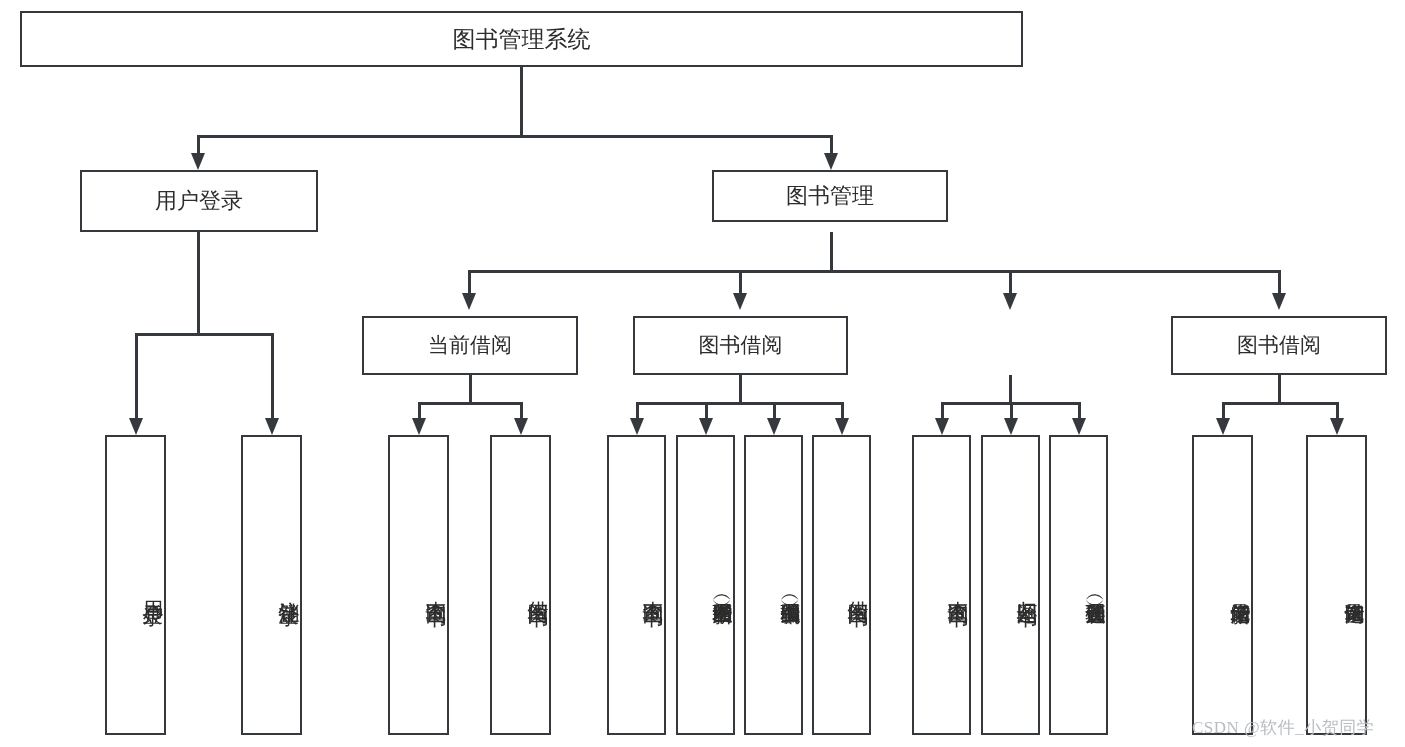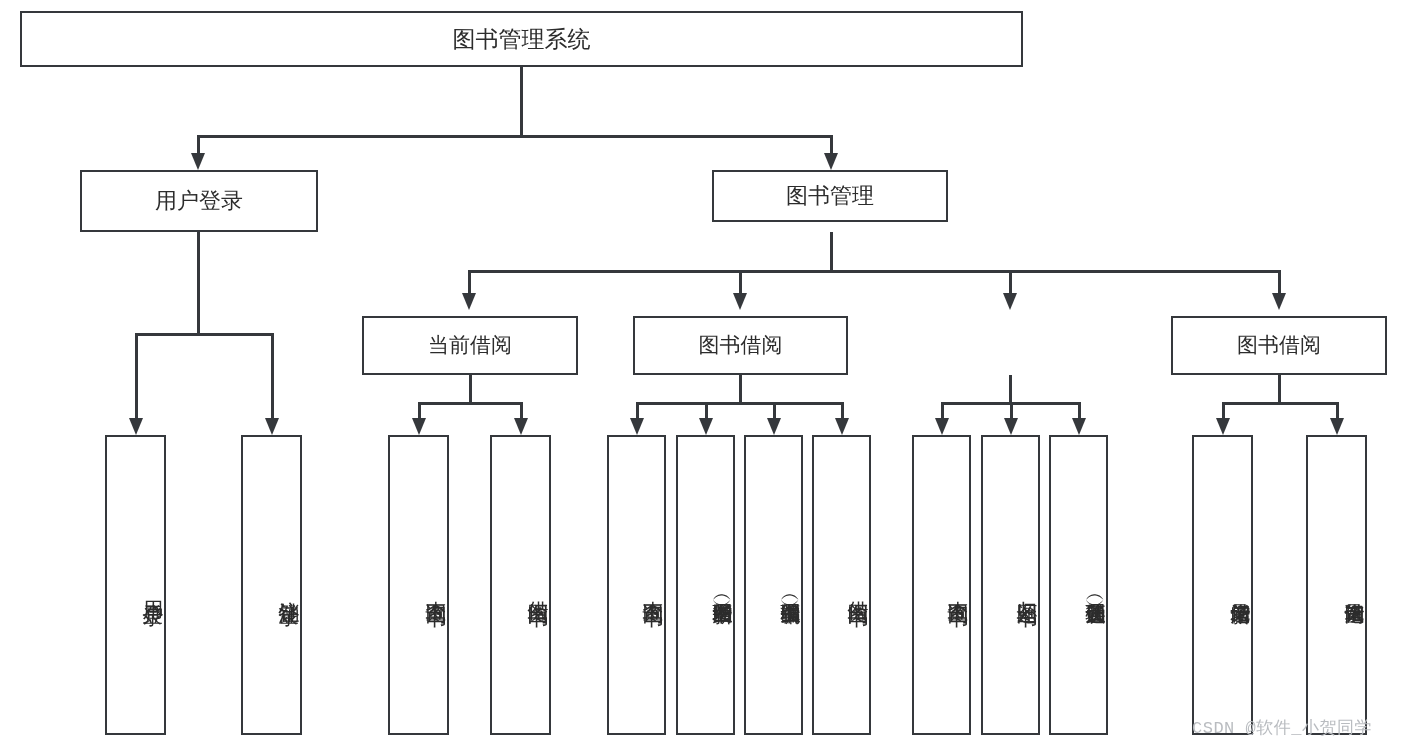--- a/index.html
+++ b/index.html
@@ -59,21 +59,21 @@
     border-right:7.5px solid transparent;
     border-top:17px solid #35383c;
   }
   
   #watermark{
     position:absolute;
     font-size:17px;
     color:#b9bcc0;
     white-space:nowrap;
     letter-spacing:.5px;
-    font-family:Liberation Mono, monospace;
+    font-family:Liberation Serif, serif;
   }
 </style>
 </head>
 <body>
 
 <div id="stage">
 
   <div class="node root" style="left:20px;top:11px;width:1003px;height:56px;">图书管理系统</div>
 
   <div class="vline" style="left:520px;top:67px;height:70px;"></div>

